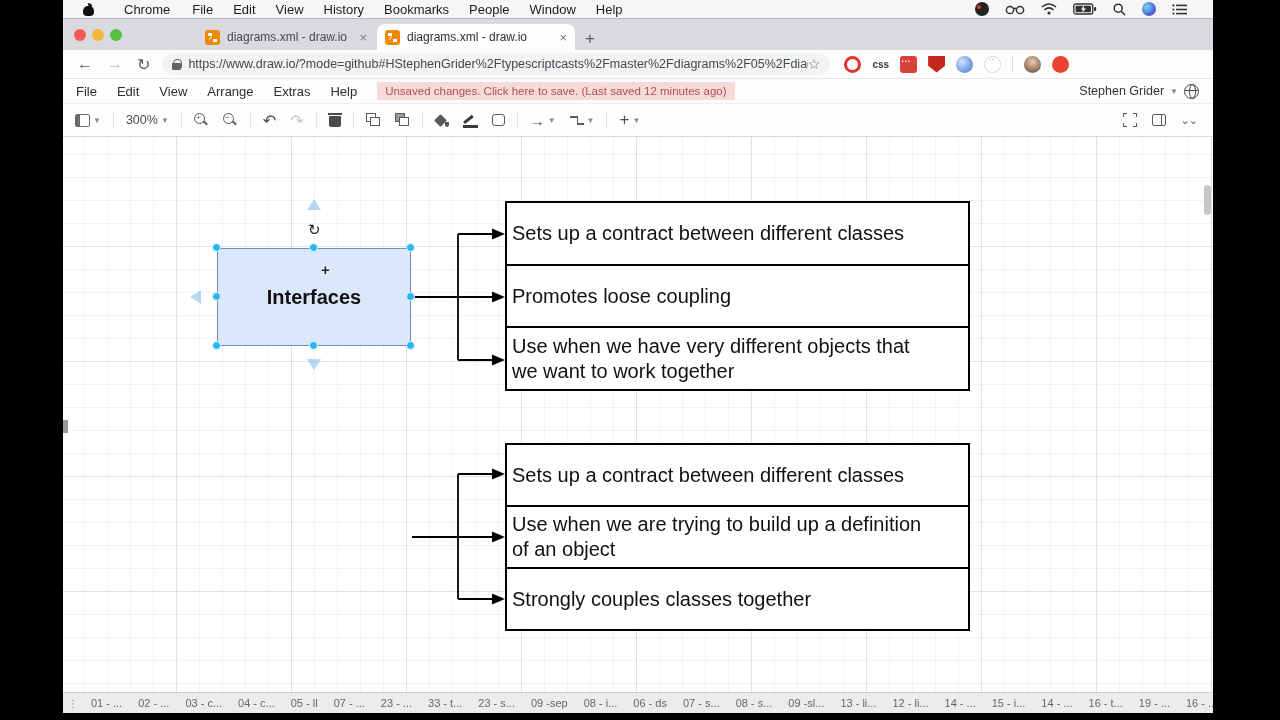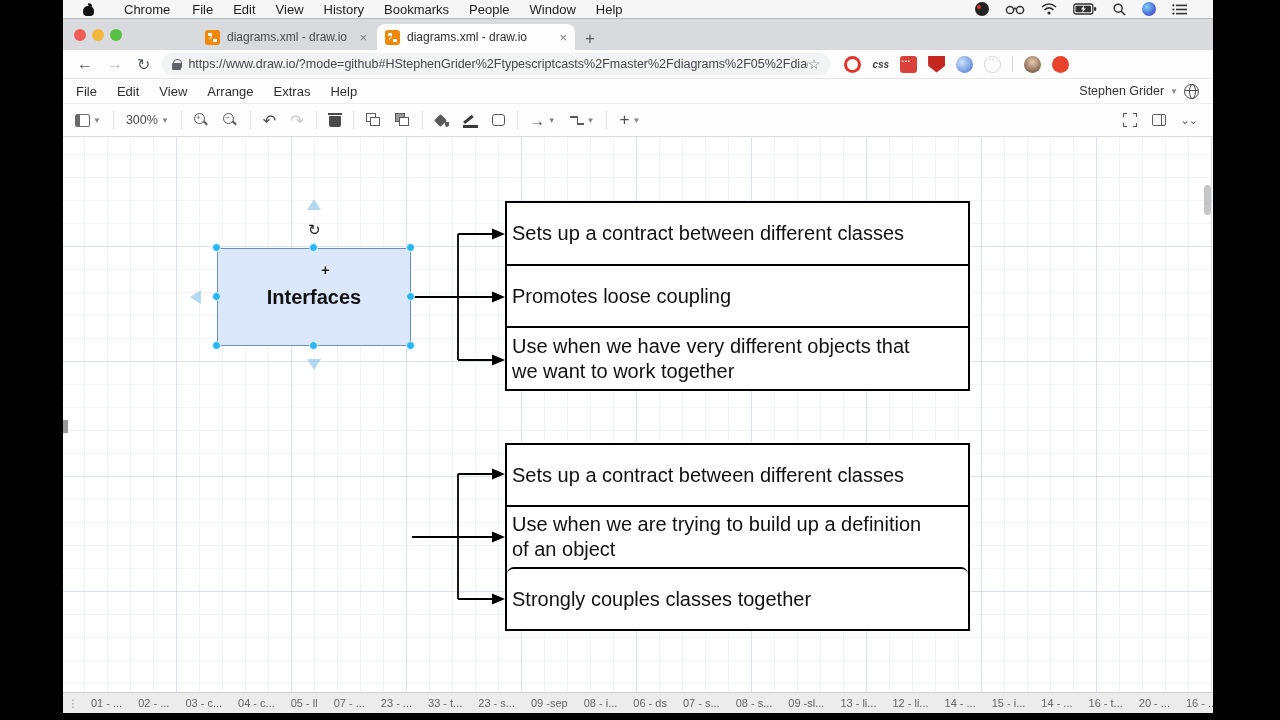--- a/index.html
+++ b/index.html
@@ -57,21 +57,21 @@
   .lock { width:9px; height:11px; position:relative; margin-right:7px; flex:0 0 auto; }
   .lock::before { content:""; position:absolute; left:1px; top:0; width:7px; height:7px;
                   border:1.5px solid #5f6368; border-radius:4px 4px 0 0; }
   .lock::after { content:""; position:absolute; left:0; top:4px; width:9px; height:7px;
                  background:#5f6368; border-radius:1px; }
   .url { font-size:12.5px; color:#45484b; white-space:nowrap; overflow:hidden; flex:1; }
   .star { margin-left:auto; font-size:14px; color:#6a6e72; }
   .extrow { display:flex; align-items:center; gap:11px; margin-left:14px; margin-right:14px; }
   .ext { width:17px; height:17px; position:relative; }
   .ext.opera { border:3.5px solid #e2342b; border-radius:50%; }
-  .ext.csstxt { font-size:10px; font-weight:bold; color:#3a3a3a; width:auto; line-height:17px;font-style:italic; }
+  .ext.csstxt { font-size:10px; font-weight:bold; color:#3a3a3a; width:auto; line-height:17px; }
   .ext.redsq { background:#d8423a; border-radius:3px; }
   .ext.redsq::after { content:"•••"; position:absolute; left:1.5px; top:2px; color:#fff; font-size:6px; letter-spacing:1px; }
   .ext.shield { background:#c4271e; clip-path:polygon(0 0,100% 0,100% 60%,50% 100%,0 60%); }
   .ext .badge { position:absolute; right:-4px; bottom:-4px; background:#555; color:#fff;
                 font-size:8px; padding:0 2px; border-radius:2px; }
   .ext.bluec { background:radial-gradient(circle at 35% 35%, #cfe3ff, #3f6fd1); border-radius:50%; }
   .ext.ghost { background:#fff; border:1px solid #d6d6d6; border-radius:50%; }
   .ext.ghost::after { content:"˙˙"; position:absolute; left:4px; top:1px; color:#9a9a9a; font-size:9px; }
   .vsep { width:1px; height:16px; background:#dadada; }
   .ext.avatar { border-radius:50%; background:radial-gradient(circle at 50% 35%, #e8cbb0, #8a6a55 70%, #5d473c); }
@@ -296,20 +296,21 @@
     </div>
   </div>
 
   <div class="appmenu">
     <span class="amitem">File</span>
     <span class="amitem">Edit</span>
     <span class="amitem">View</span>
     <span class="amitem">Arrange</span>
     <span class="amitem">Extras</span>
     <span class="amitem">Help</span>
+    <span class="banner">Unsaved changes. Click here to save. (Last saved 12 minutes ago)</span>
     <span class="userarea">
       <span>Stephen Grider</span>
       <span class="caret">▼</span>
       <span class="globe"></span>
     </span>
   </div>
 
   <div class="toolbar">
     <span class="tgroup">
       <span class="ticon">
@@ -451,21 +452,21 @@
       <div class="grow" style="flex:62 0 0;"><span>Promotes loose coupling</span></div>
       <div class="grow" style="flex:62 0 0;"><span>Use when we have very different objects that
 we want to work together</span></div>
     </div>
 
 
     <div class="group" style="left:442px; top:306px; width:465px; height:188px;">
       <div class="grow" style="flex:62 0 0;"><span>Sets up a contract between different classes</span></div>
       <div class="grow" style="flex:62 0 0;"><span>Use when we are trying to build up a definition
 of an object</span></div>
-      <div class="grow" style="flex:62 0 0;border-radius:7px;"><span>Strongly couples classes together</span></div>
+      <div class="grow" style="flex:62 0 0;"><span>Strongly couples classes together</span></div>
     </div>
 
     <span class="vscroll"></span>
     <span class="leftnub"></span>
   </div>
 
   <div class="pagetabs">
     <span class="dots">⋮</span>
     <span class="ptab">01 - ...</span>
     <span class="ptab">02 - ...</span>
@@ -481,18 +482,18 @@
     <span class="ptab">06 - ds</span>
     <span class="ptab">07 - s...</span>
     <span class="ptab">08 - s...</span>
     <span class="ptab">09 -sl...</span>
     <span class="ptab">13 - li...</span>
     <span class="ptab">12 - li...</span>
     <span class="ptab">14 - ...</span>
     <span class="ptab">15 - i...</span>
     <span class="ptab">14 - ...</span>
     <span class="ptab">16 - t...</span>
-    <span class="ptab">20 - ...</span>
+    <span class="ptab">19 - ...</span>
     <span class="ptab">16 - ...</span>
 
   </div>
 
 </div>
 
 </body></html>

